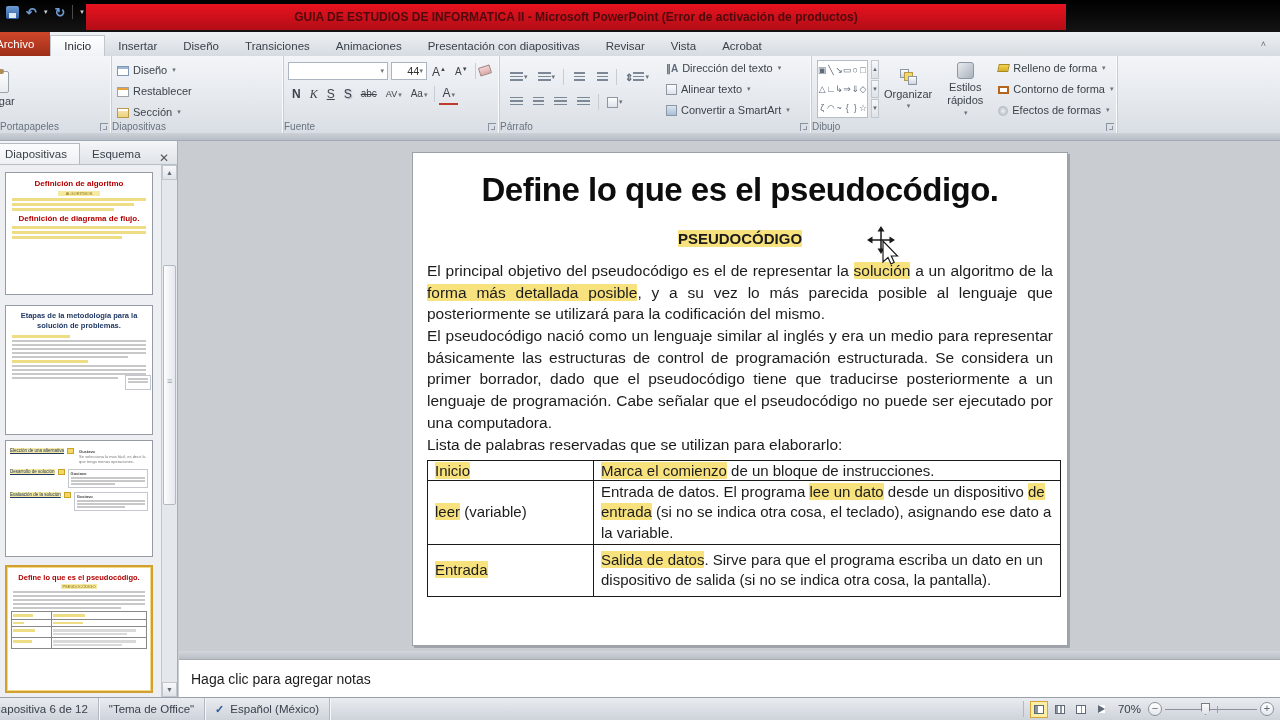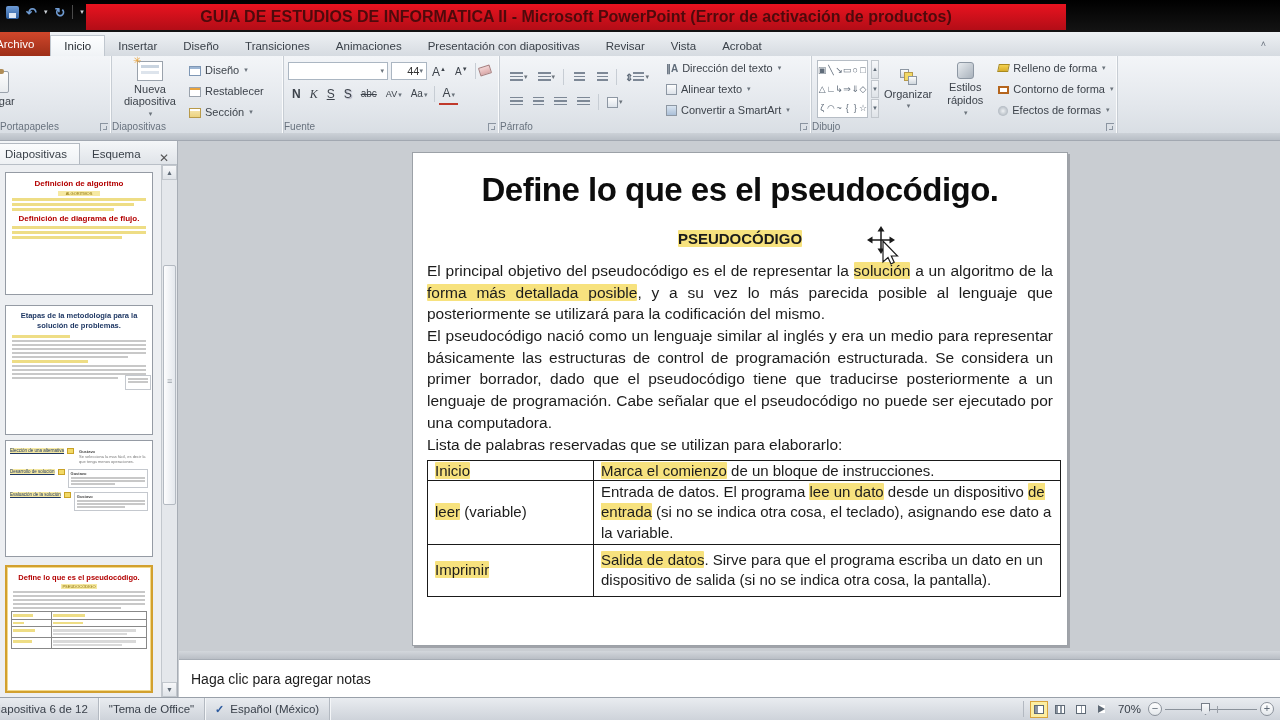--- a/index.html
+++ b/index.html
@@ -8,21 +8,21 @@
 
   
   .titlebar{position:absolute;top:0;left:0;right:0;height:32px;background:linear-gradient(#000,#141414)}
   .qat{position:absolute;left:6px;top:5px;display:flex;align-items:center;gap:7px;z-index:3}
   .flop{width:13px;height:13px;background:linear-gradient(#6d9bd6,#2f5f9e);border-radius:2px;position:relative}
   .flop::after{content:"";position:absolute;left:3px;bottom:1px;width:7px;height:5px;background:#dfe8f4}
   .qg{color:#6f9bd2;font-size:13px;line-height:1;font-weight:bold}
   .qcaret{color:#cfd4da;font-size:7px}
   .qsep{width:1px;height:14px;background:#4a4a4a}
   .red-bar{position:absolute;left:86px;top:4px;width:980px;height:26px;background:linear-gradient(#e8131f,#b30d17);display:flex;align-items:center;justify-content:center}
-  .red-bar span{font-size:16px;font-weight:bold;color:#4e0a0c;white-space:nowrap}
+  .red-bar span{font-size:12px;font-weight:bold;color:#4e0a0c;white-space:nowrap}
 
   
   .tabrow{position:absolute;top:32px;left:0;right:0;height:24px;background:linear-gradient(#eef1f4,#d6dbe1);display:flex;align-items:flex-end}
   .tab{height:21px;padding:0 13px;font-size:11.5px;color:#3a4149;display:flex;align-items:center;white-space:nowrap}
   .tab.file{background:linear-gradient(#d0472b,#9d2e18);color:#fff;margin-left:-20px;height:24px;padding:0 16px}
   .tab.active{background:linear-gradient(#fdfeff,#f0f3f6);border:1px solid #c0c7cf;border-bottom:none;color:#272c32}
   .ribbon-collapse{margin-left:auto;margin-right:14px;align-self:center;color:#6b7480;font-size:9px}
 
   
   .ribbon{position:absolute;top:56px;left:0;right:0;height:77px;background:linear-gradient(#f3f5f8,#e3e7ec 65%,#d9dee4);display:flex}
@@ -206,24 +206,20 @@
           <span class="clipicon"></span>
           <span>Pegar</span>
         </div>
       </div>
       <div class="rg-label"><span>Portapapeles</span></div>
       <span class="dlg"></span>
     </div>
 
     <div class="rg" style="width:172px">
       <div class="rg-body">
-        <div class="bigbtn car">
-          <span class="ic-newslide"></span>
-          <span style="width:62px">Nueva diapositiva</span>
-        </div>
         <div class="smallcol">
           <div class="sbtn car">
               <span class="ic-layout"></span>
               <span>Diseño</span>
             </div>
           <div class="sbtn">
               <span class="ic-reset"></span>
               <span>Restablecer</span>
             </div>
           <div class="sbtn car">
@@ -526,21 +522,21 @@
         <tbody>
             <tr>
           <td class="term"><span class="hl">Inicio</span></td>
           <td><span class="hl">Marca el comienzo</span><span> de un bloque de instrucciones.</span></td>
         </tr>
         <tr class="tall">
           <td class="term"><span class="hl">leer</span><span> (variable)</span></td>
           <td><span>Entrada de datos. El programa </span><span class="hl">lee un dato</span><span> desde un dispositivo </span><span class="hl">de entrada</span><span> (si no se indica otra cosa, el teclado), asignando ese dato a la variable.</span></td>
         </tr>
         <tr class="tall2">
-          <td class="term"><span class="hl">Imprimir</span></td>
+          <td class="term"><span class="hl">Entrada</span></td>
           <td><span class="hl">Salida de datos</span><span>. Sirve para que el programa escriba un dato en un dispositivo de salida (si no se indica otra cosa, la pantalla).</span></td>
         </tr>
       </tbody>
         </table>
     </div>
   </div>
 
   <svg class="movecursor" width="36" height="40">
     <g stroke="#1a1a1a" stroke-width="1.5">
       <line x1="17" y1="5" x2="17" y2="23"></line>

